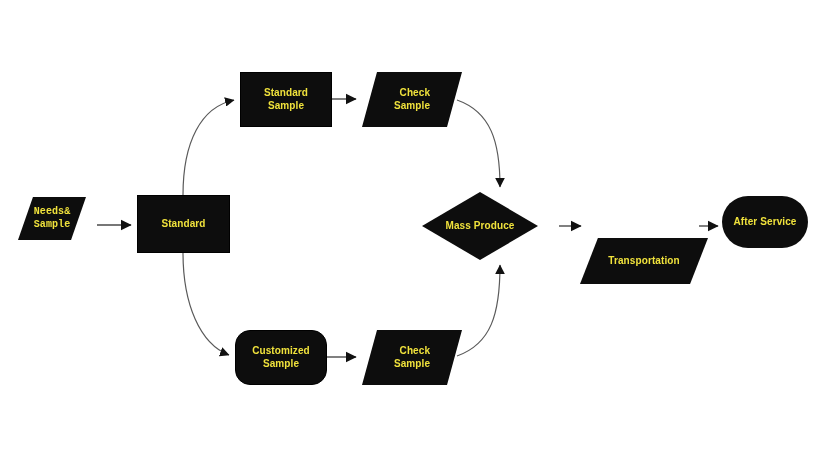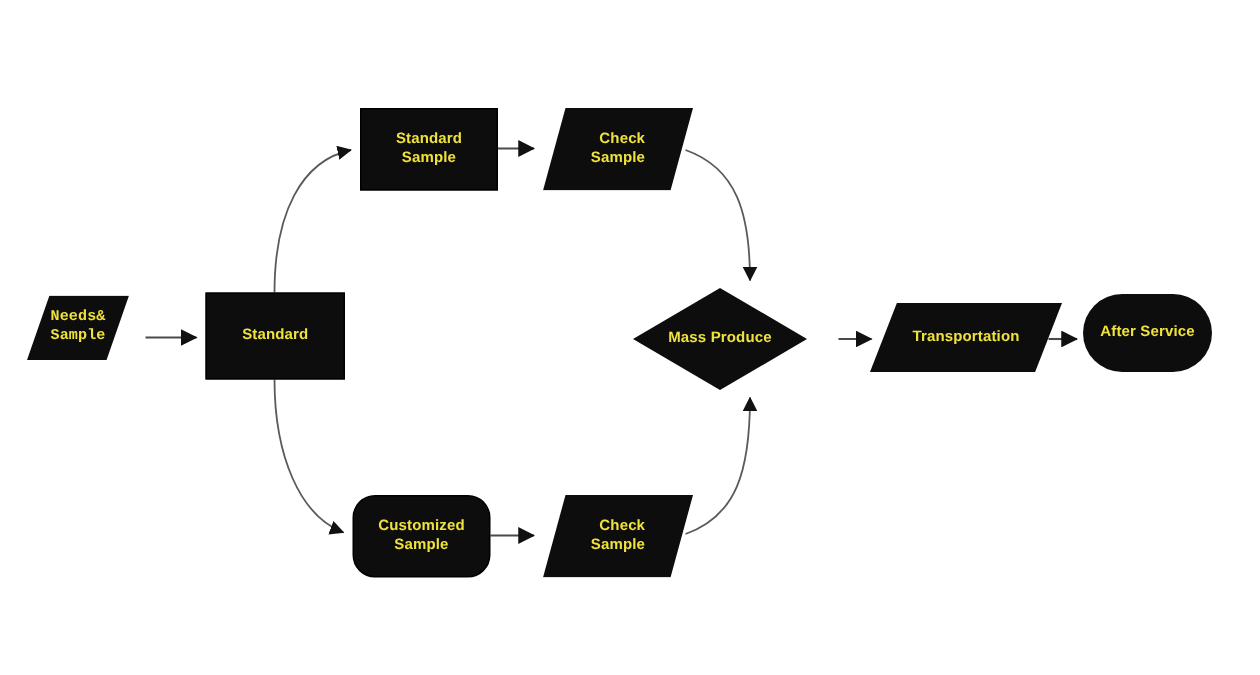--- a/index.html
+++ b/index.html
@@ -30,21 +30,21 @@
     color: #f0e23c;
     font-weight: 700;
     font-size: 10px;
     line-height: 1.28;
     white-space: pre-line;
     letter-spacing: 0.1px;
   }
   .rect { border: 1px solid #000; }
   .para-22 { clip-path: polygon(22% 0, 100% 0, 78% 100%, 0 100%); }
   .para-15 { clip-path: polygon(15% 0, 100% 0, 85% 100%, 0 100%); text-align: right; }
-  .para-14 { clip-path: polygon(14% 0, 100% 0, 86% 100%, 0 100%); }
+  .para-14 { clip-path: polygon(14% 0, 100% 0, 86% 100%, 0 100%); margin-top: 36px; }
   .diamond { clip-path: polygon(50% 0, 100% 50%, 50% 100%, 0 50%); }
   .stadium { border-radius: 26px; }
   .edge-curve { fill: none; stroke: #5a5a5a; stroke-width: 1.2; }
   .edge-line  { fill: none; stroke: #4a4a4a; stroke-width: 1.4; }
 </style>
 </head>
 <body>
 
 <div class="canvas">
 

